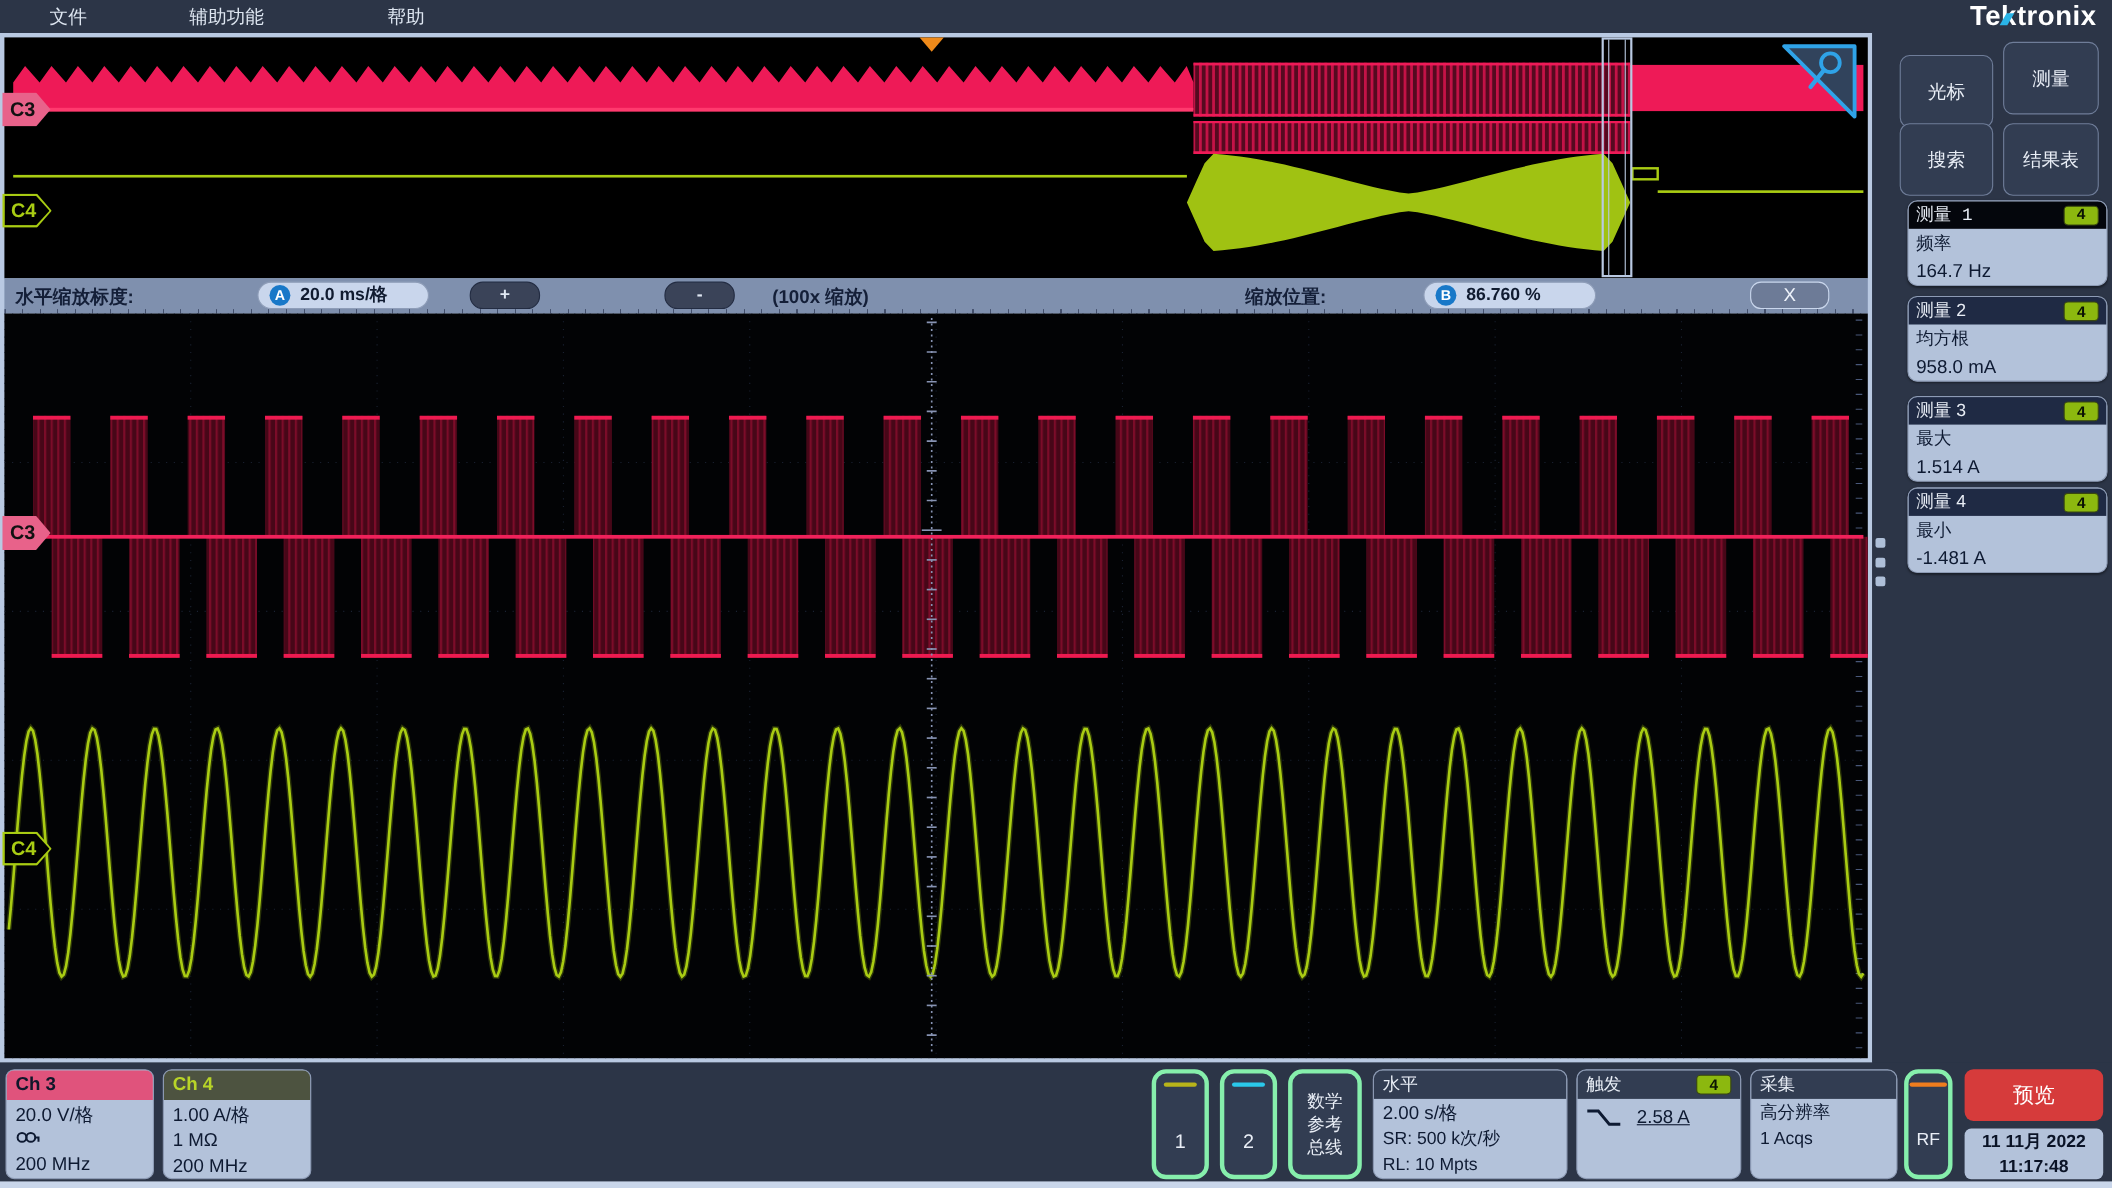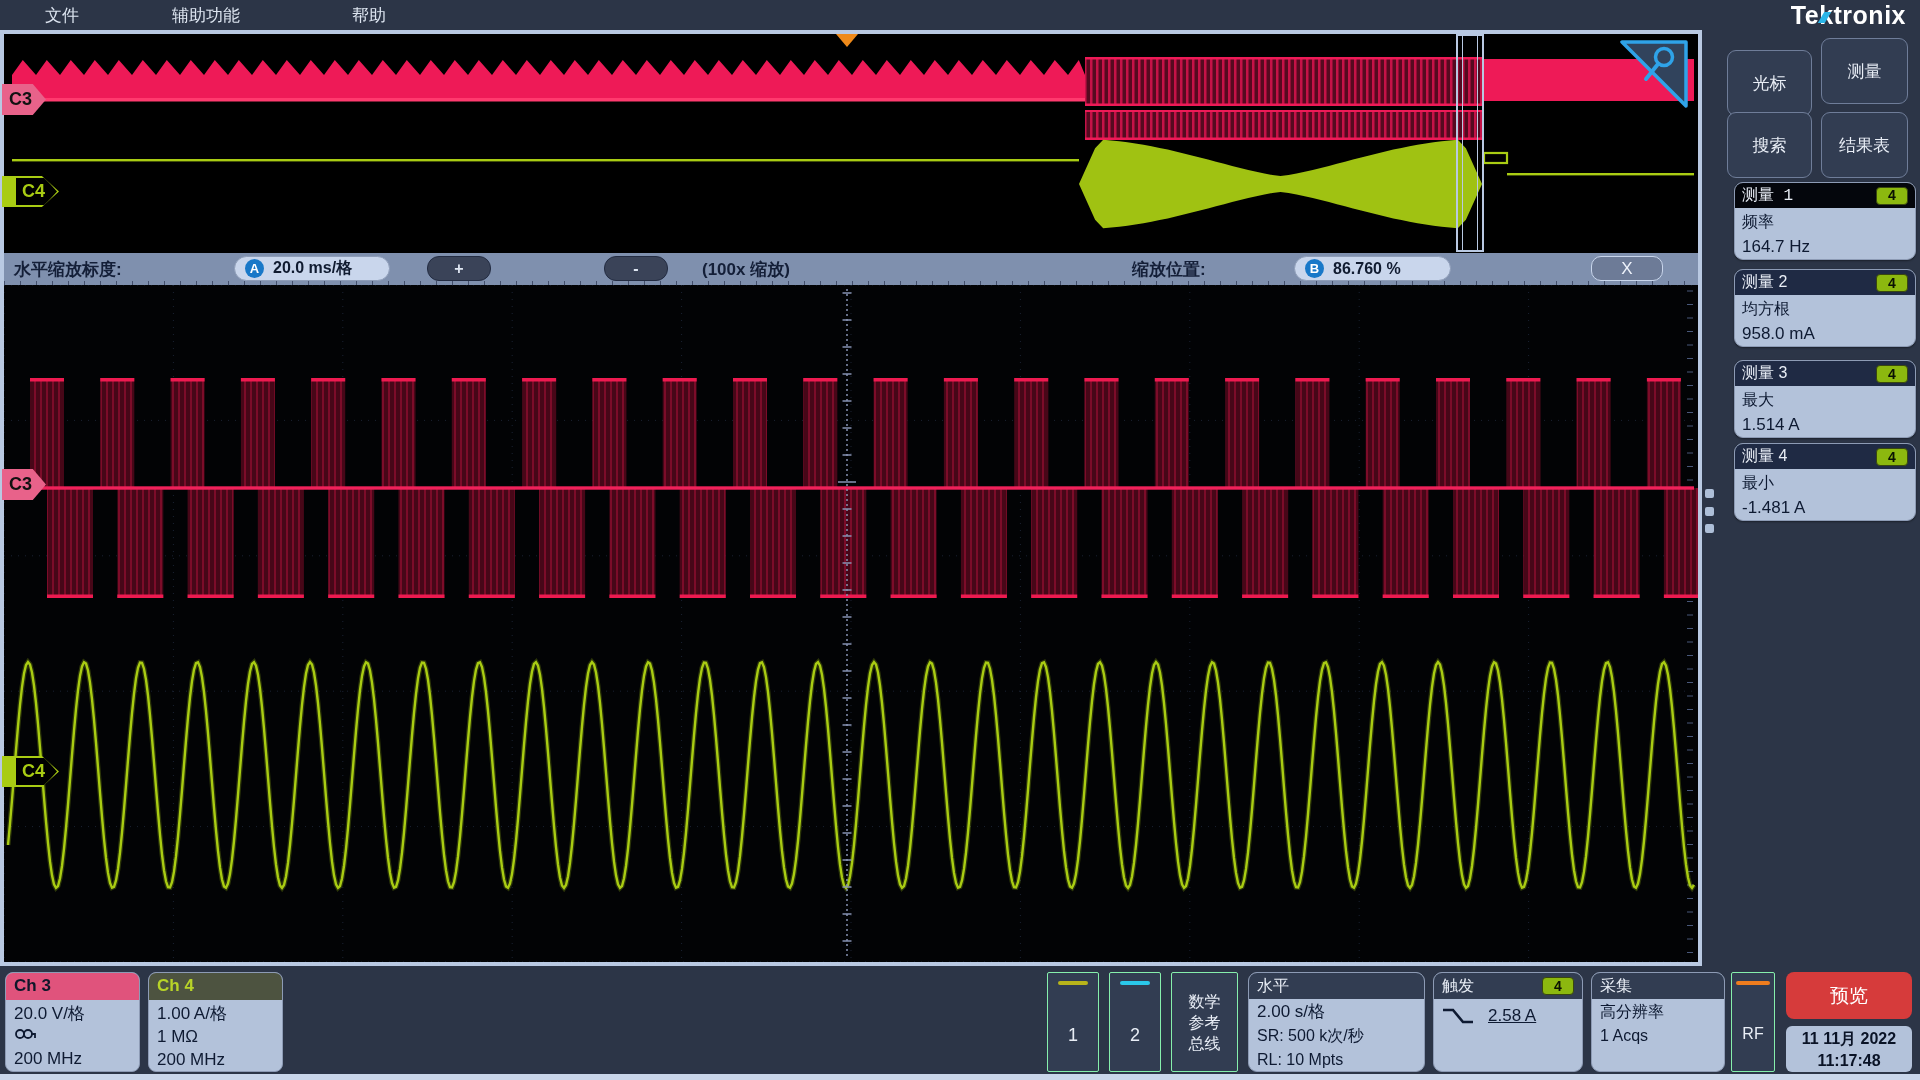--- a/index.html
+++ b/index.html
@@ -35,21 +35,21 @@
     border-radius:10px; color:#eef3fb; font-size:17px; display:flex; align-items:center; justify-content:center; }
   .zb-ticks { position:absolute; left:0; bottom:0; width:100%; height:4px;
     background:repeating-linear-gradient(90deg,#2a3450 0 1px,transparent 1px 16px); opacity:.7; }
 
   
   .tag { position:absolute; font-size:18px; font-weight:bold; }
   .tag-pink { background:#e8628a; color:#111;
     clip-path:polygon(0 0,70% 0,100% 50%,70% 100%,0 100%); padding:5px 14px 5px 7px; }
   .tag-green-outer { background:#a9cc13; clip-path:polygon(0 0,70% 0,100% 50%,70% 100%,0 100%); padding:2px; }
   .tag-green-inner { background:#000; color:#a9cc13;
-    clip-path:polygon(0 0,70% 0,100% 50%,70% 100%,0 100%); padding:3px 12px 3px 6px;margin-left:12px; }
+    clip-path:polygon(0 0,70% 0,100% 50%,70% 100%,0 100%); padding:3px 12px 3px 6px; }
 
   
   .trig-marker { position:absolute; width:0; height:0; border-left:11px solid transparent;
     border-right:11px solid transparent; border-top:13px solid #ef8a1a; }
   .ov-zoombox { position:absolute; border:2px solid #b9c9e2; }
   .ov-zoombox-inner { position:absolute; left:4px; top:0; right:4px; bottom:0; border-left:1px solid #b9c9e2; border-right:1px solid #b9c9e2; }
 
   
   .side-btn { position:absolute; background:#323d52; border:1px solid #6f7d99; border-radius:9px;
     color:#e9eef6; font-size:17px; display:flex; align-items:center; justify-content:center;
@@ -67,22 +67,22 @@
     display:flex; flex-direction:column; justify-content:space-between; }
   .dots-handle span { width:9px; height:9px; border-radius:2px; background:#aebfd8; }
 
   
   #bottom-bar { left:0; top:966px; width:1920px; height:108px; background:#2c3547; }
   #bottom-strip { left:0; top:1074px; width:1920px; height:6px; background:#c9d6ea; }
   .ch-badge { position:absolute; top:6px; width:135px; height:100px; border-radius:8px; overflow:hidden;
     border:1px solid #8d9bb5; background:#b3c2da; }
   .ch-h { height:27px; font-size:17px; padding:3px 8px; font-weight:bold; }
   .ch-b { padding:2px 8px; font-size:17px; line-height:23px; color:#0e1a32; }
-  .bb-btn { position:absolute; top:6px; height:100px; background:#323d52; border:1px solid #86efac;
-    border-radius:2px; color:#e9eef6; }
+  .bb-btn { position:absolute; top:6px; height:100px; background:#323d52; border:4px solid #86efac;
+    border-radius:13px; color:#e9eef6; }
   .bb-colorbar { position:absolute; top:8px; left:50%; transform:translateX(-50%); width:30px; height:4px; border-radius:2px; }
   .bb-num { position:absolute; left:0; right:0; top:52px; text-align:center; font-size:18px; }
   .bb-panel { position:absolute; top:6px; height:100px; border:1px solid #8d9bb5; border-radius:9px;
     overflow:hidden; background:#b3c2da; }
   .bb-ph { height:26px; background:#323d52; color:#e9eef6; font-size:16px; padding:2px 8px;
     display:flex; align-items:center; justify-content:space-between; }
   .bb-pb { padding:1px 8px; color:#0e1a32; font-size:16px; line-height:24px; }
   .preview-btn { position:absolute; left:1786px; top:6px; width:126px; height:47px; background:#d63b3b;
     border-radius:8px; color:#fff; font-size:19px; display:flex; align-items:center; justify-content:center; }
   .datetime { position:absolute; left:1786px; top:60px; width:126px; height:46px; background:#b3c2da;

